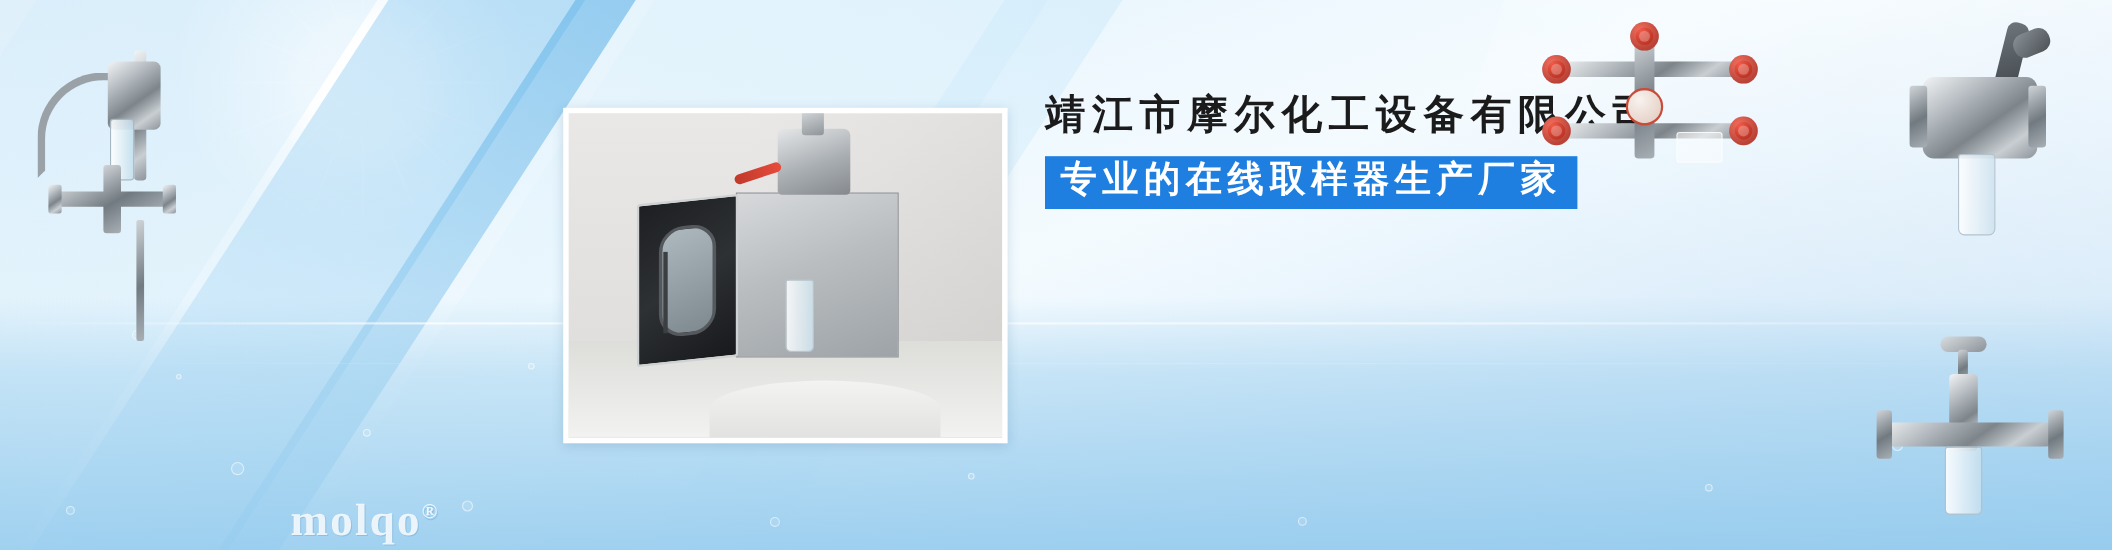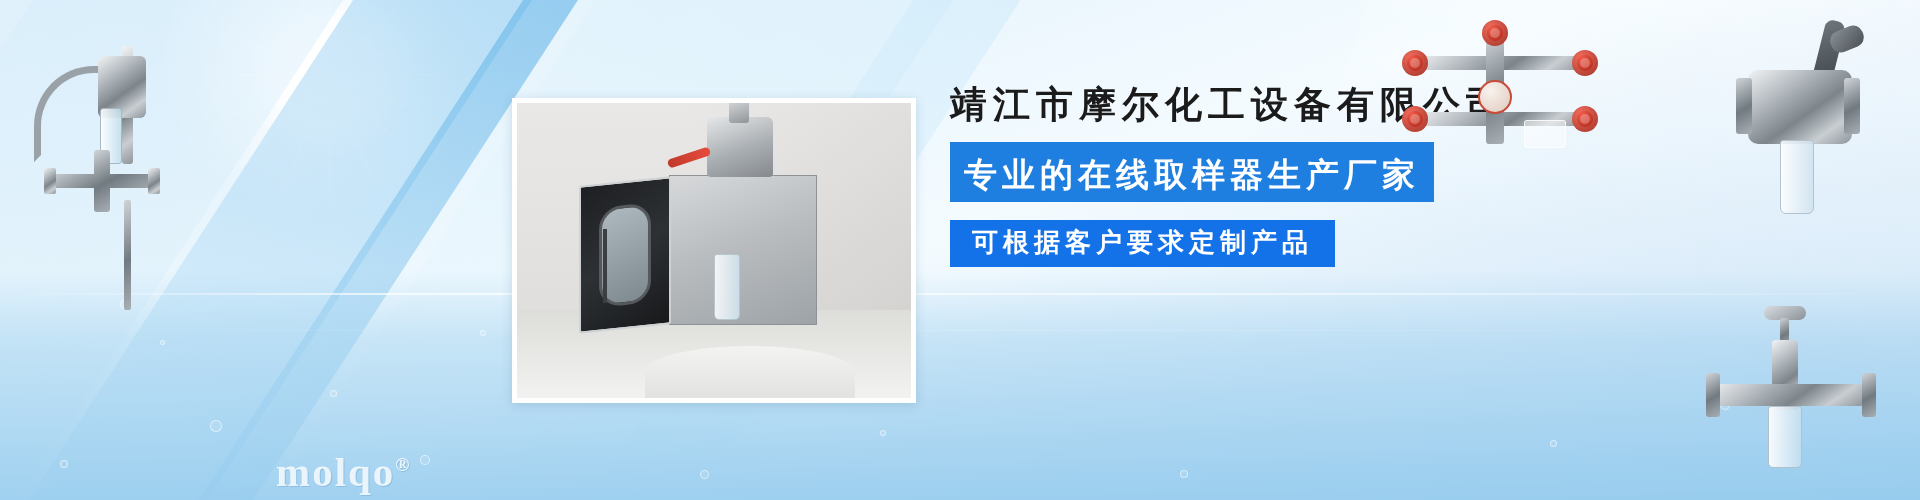--- a/index.html
+++ b/index.html
@@ -147,21 +147,21 @@
 
   .headline {
     display:inline-block;
     margin-top:19px;
     background:#1e7fe0;
     color:#ffffff;
     font-weight:700;
     font-size:33px;
     letter-spacing:5px;
     line-height:1;
-    padding:16px 14px 11px 14px;
+    padding:4px 14px 11px 14px;
     white-space:nowrap;
   }
 
   .subline {
     margin-top:17px;
     font-size:25px;
     font-weight:600;
     letter-spacing:1px;
     color:#15181a;
     line-height:1.1;
@@ -188,21 +188,21 @@
     font-family:"Liberation Serif", serif;
     font-size:9.5px;
     letter-spacing:.3px;
     line-height:1.75;
     color:#3a4a57;
     text-transform:uppercase;
   }
 
   
   .watermark {
-    position:absolute; left:276px; top:452px;
+    position:absolute; left:264px; top:452px;
     font-family:"Liberation Serif", serif;
     font-weight:700;
     font-size:41px;
     letter-spacing:2px;
     color:rgba(255,255,255,.82);
     text-shadow:1px 1px 0 rgba(120,175,215,.55);
     line-height:1;
     user-select:none;
   }
   .watermark sup { font-size:19px; vertical-align:super; letter-spacing:0; }
@@ -380,23 +380,20 @@
   </div>
 
   <div class="text-col">
     <div class="company-name">靖江市摩尔化工设备有限公司</div>
 
     <div>
       <span class="headline">专业的在线取样器生产厂家</span>
     </div>
 
 
-    <div>
-      <span class="cta">可根据客户要求定制产品</span>
-    </div>
 
   </div>
 
   <div class="eq" id="eq-rt">
     <div class="hpipe metal"></div>
     <div class="hpipe2 metal"></div>
     <div class="vpipe metal-d"></div>
     <div class="wheel" style="left:2px;  top:22px;"></div>
     <div class="wheel" style="right:2px; top:22px;"></div>
     <div class="wheel" style="left:2px;  top:78px;"></div>

